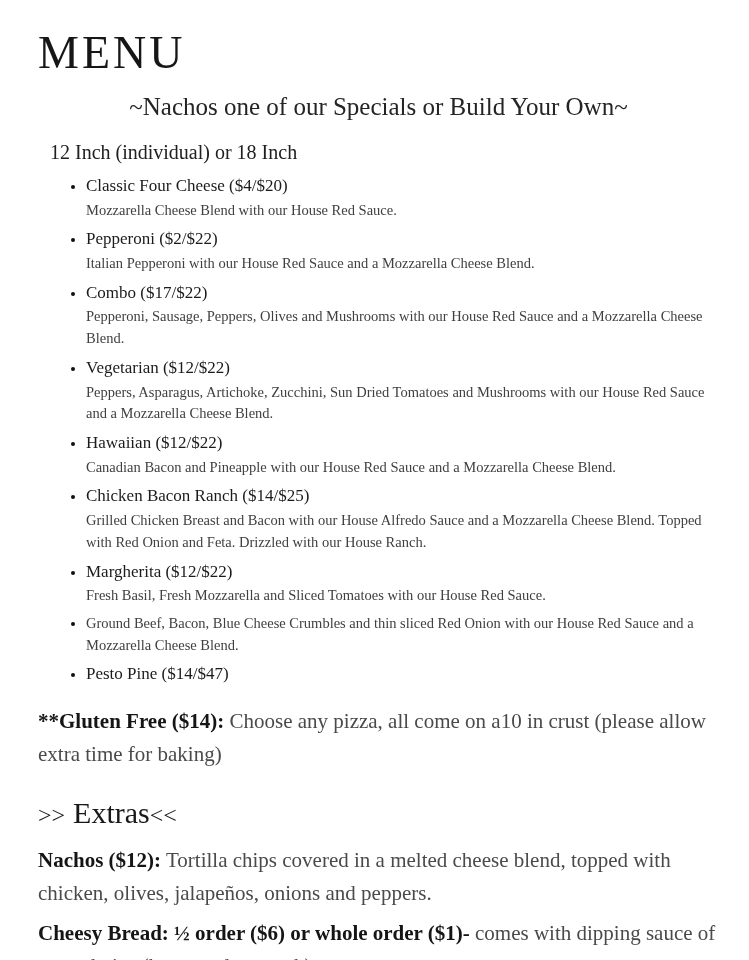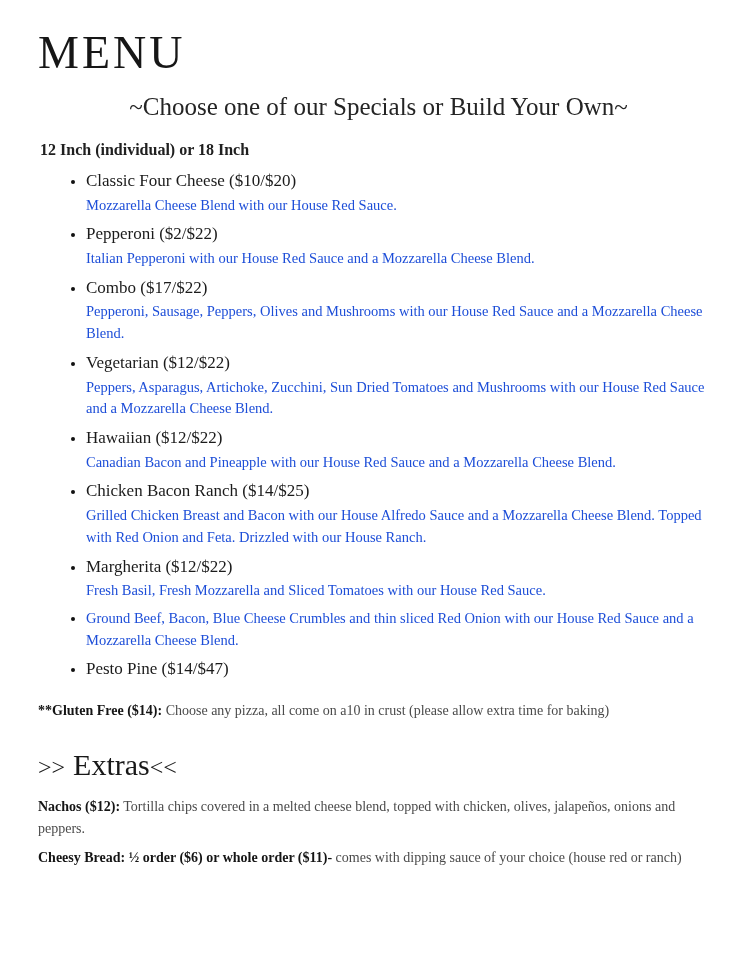--- a/index.html
+++ b/index.html
@@ -30,23 +30,23 @@
     color: #161616;
   }
   .subtitle {
     text-align: center;
     font-size: 25px;
     font-weight: 400;
     margin: 0 0 20px 0;
     color: #242424;
   }
   .size-heading {
-    font-size: 16px;
-    margin: 0 0 10px 2px;
-    font-weight: 700;
+    font-size: 20px;
+    margin: 0 0 10px 12px;
+    font-weight: 400;
     color: #202020;
   }
   ul.pizza-list {
     margin: 0 0 16px 0;
     padding: 0 0 0 48px;
     list-style: disc;
   }
   ul.pizza-list > li {
     margin-bottom: 6px;
   }
@@ -54,27 +54,27 @@
     color: #111;
     font-size: 14px;
   }
   .pizza-name {
     font-size: 17px;
     color: #1b1b1b;
     line-height: 1.45;
   }
   .pizza-desc {
     font-size: 14.5px;
-    color: #1d4ed8;
+    color: #404040;
     line-height: 1.5;
     margin: 1px 0 2px 0;
     max-width: 645px;
   }
   .note, .extras-item {
-    font-size: 14px;
+    font-size: 21px;
     line-height: 1.55;
     margin: 0 0 6px 0;
     color: #4a4a4a;
     max-width: 680px;
   }
   .note .lead, .extras-item .lead {
     color: #151515;
     font-weight: 700;
   }
   .gluten-free {
@@ -92,27 +92,27 @@
   }
   .extras-block p { margin-bottom: 8px; }
 </style>
 </head>
 <body>
 
 <div class="page">
 
   <h1 class="title">MENU</h1>
 
-  <div class="subtitle">~Choose one of our Specials or Build Your Own~</div>
+  <div class="subtitle">~Nachos one of our Specials or Build Your Own~</div>
 
   <div class="size-heading">12 Inch (individual) or 18 Inch</div>
 
   <ul class="pizza-list">
     <li>
-      <div class="pizza-name">Classic Four Cheese ($10/$20)</div>
+      <div class="pizza-name">Classic Four Cheese ($4/$20)</div>
       <div class="pizza-desc">Mozzarella Cheese Blend with our House Red Sauce.</div>
     </li>
     <li>
       <div class="pizza-name">Pepperoni ($2/$22)</div>
       <div class="pizza-desc">Italian Pepperoni with our House Red Sauce and a Mozzarella Cheese Blend.</div>
     </li>
     <li>
       <div class="pizza-name">Combo ($17/$22)</div>
       <div class="pizza-desc">Pepperoni, Sausage, Peppers, Olives and Mushrooms with our House Red Sauce and a Mozzarella Cheese Blend.</div>
     </li>
@@ -147,18 +147,18 @@
   <div class="extras-block">
     <div class="extras-heading">
       <span>&gt;&gt;</span><span class="big">Extras</span><span>&lt;&lt;</span>
     </div>
 
     <p class="extras-item">
       <span class="lead">Nachos ($12):</span><span> Tortilla chips covered in a melted cheese blend, topped with chicken, olives, jalapeños, onions and peppers.</span>
     </p>
 
     <p class="extras-item">
-      <span class="lead">Cheesy Bread: ½ order ($6) or whole order ($11)-</span><span> comes with dipping sauce of your choice (house red or ranch)</span>
+      <span class="lead">Cheesy Bread: ½ order ($6) or whole order ($1)-</span><span> comes with dipping sauce of your choice (house red or ranch)</span>
     </p>
 
   </div>
 
 </div>
 
 </body></html>

